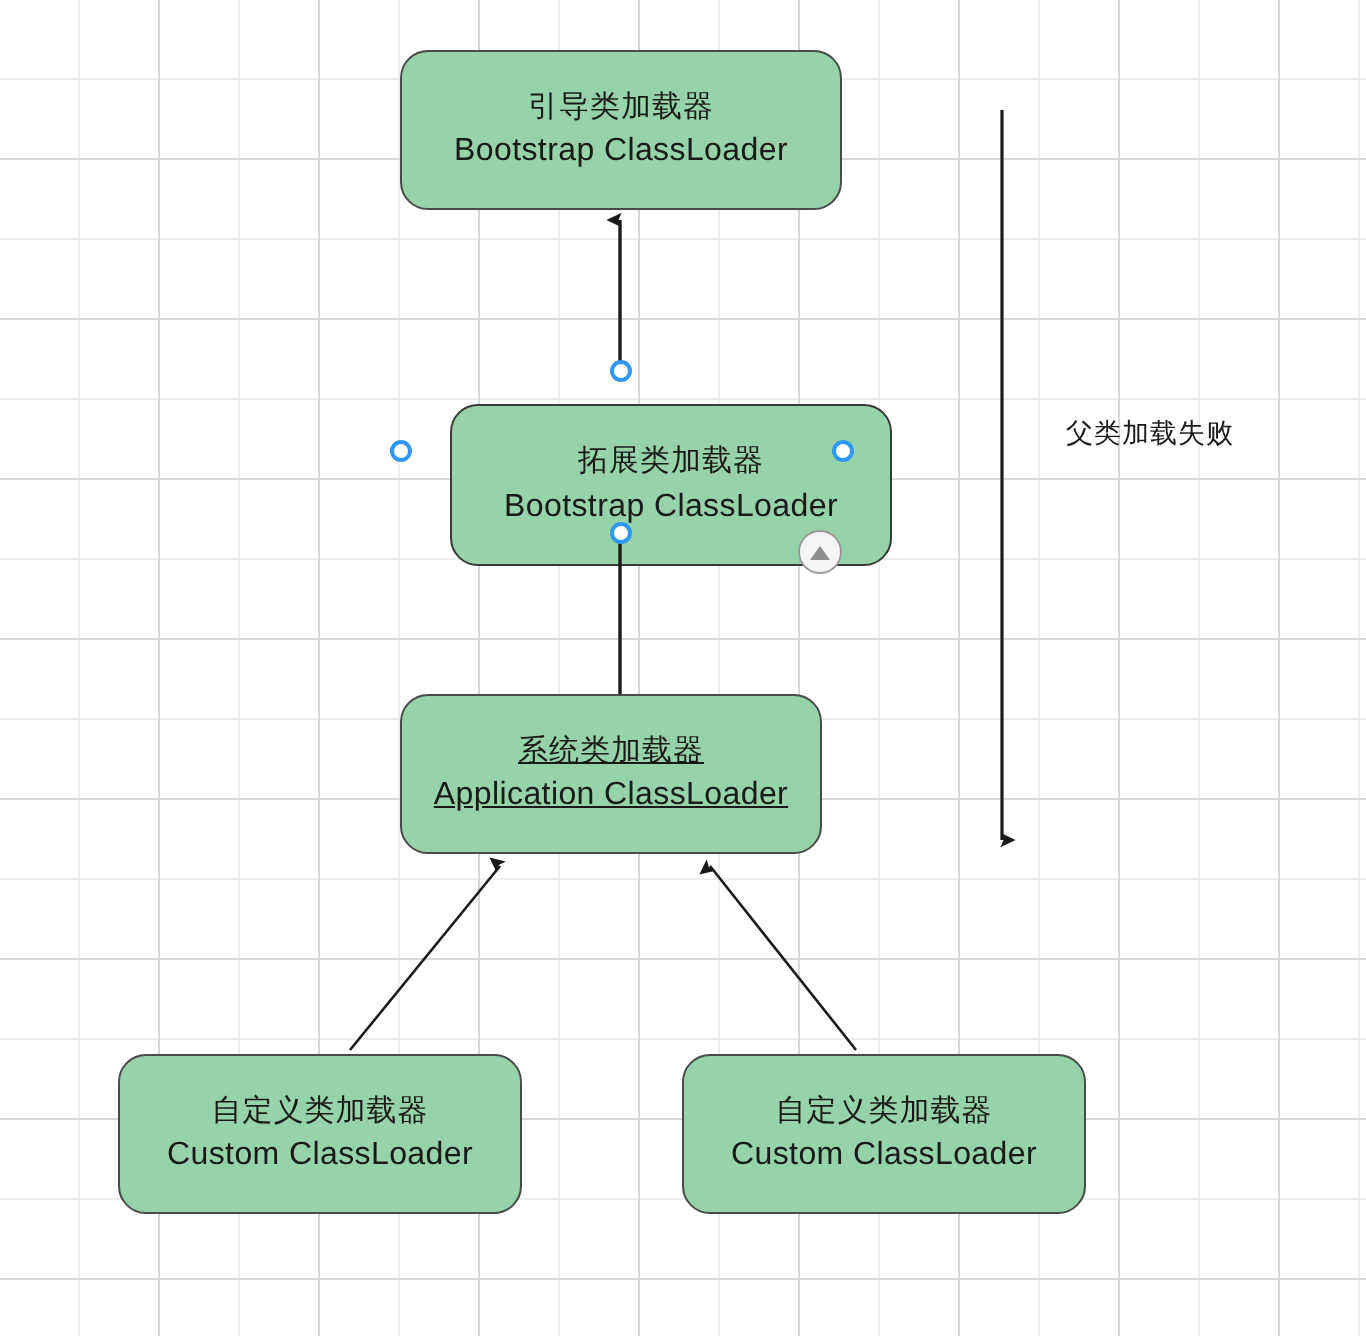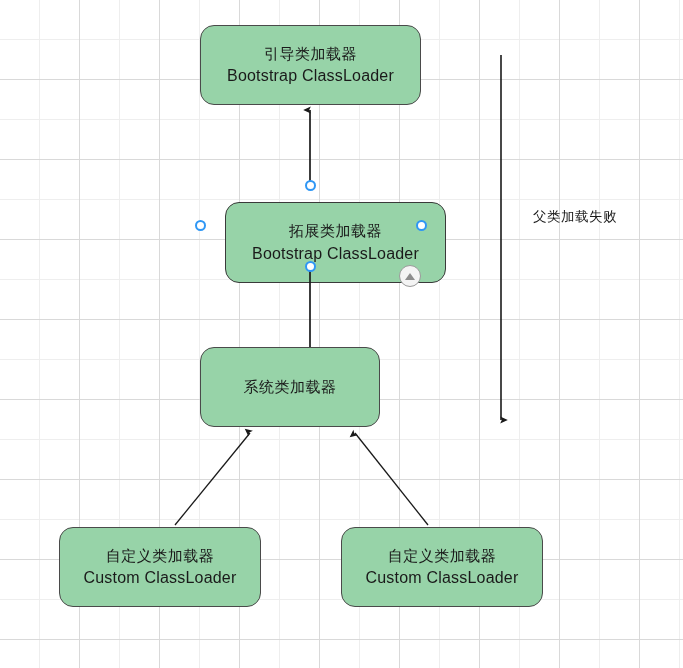--- a/index.html
+++ b/index.html
@@ -125,22 +125,23 @@
   <div class="node" style="left:200px; top:25px; width:221px; height:80px;">
     <div class="line-cn">引导类加载器</div>
     <div class="line-en">Bootstrap ClassLoader</div>
   </div>
 
   <div class="node selected" style="left:200px; top:202px; width:221px; height:81px;margin-left:25px;">
     <div class="line-cn">拓展类加载器</div>
     <div class="line-en">Bootstrap ClassLoader</div>
   </div>
 
-  <div class="node" style="left:200px; top:347px; width:180px; height:80px;">
+  <div class="node" style="left:200px; top:347px; width:211px; height:80px;text-decoration:underline;">
     <div class="line-cn">系统类加载器</div>
+    <div class="line-en">Application ClassLoader</div>
   </div>
 
   <div class="node" style="left:59px; top:527px; width:202px; height:80px;">
     <div class="line-cn">自定义类加载器</div>
     <div class="line-en">Custom ClassLoader</div>
   </div>
 
   <div class="node" style="left:341px; top:527px; width:202px; height:80px;">
     <div class="line-cn">自定义类加载器</div>
     <div class="line-en">Custom ClassLoader</div>

